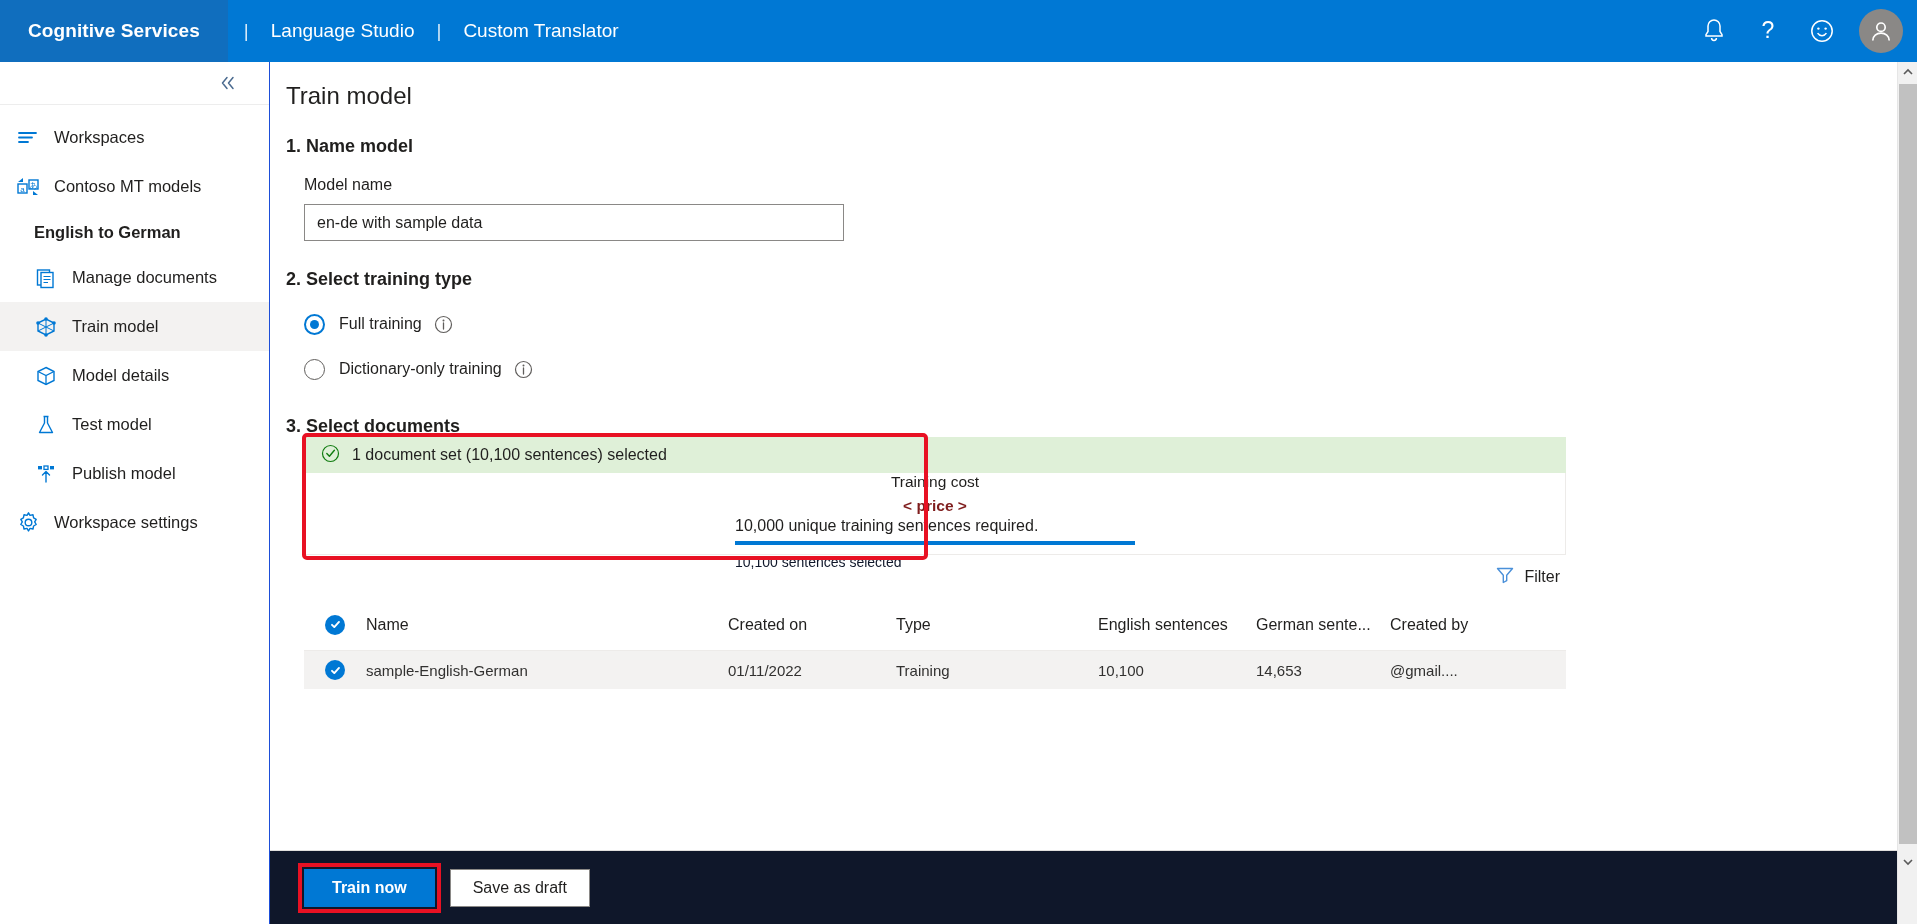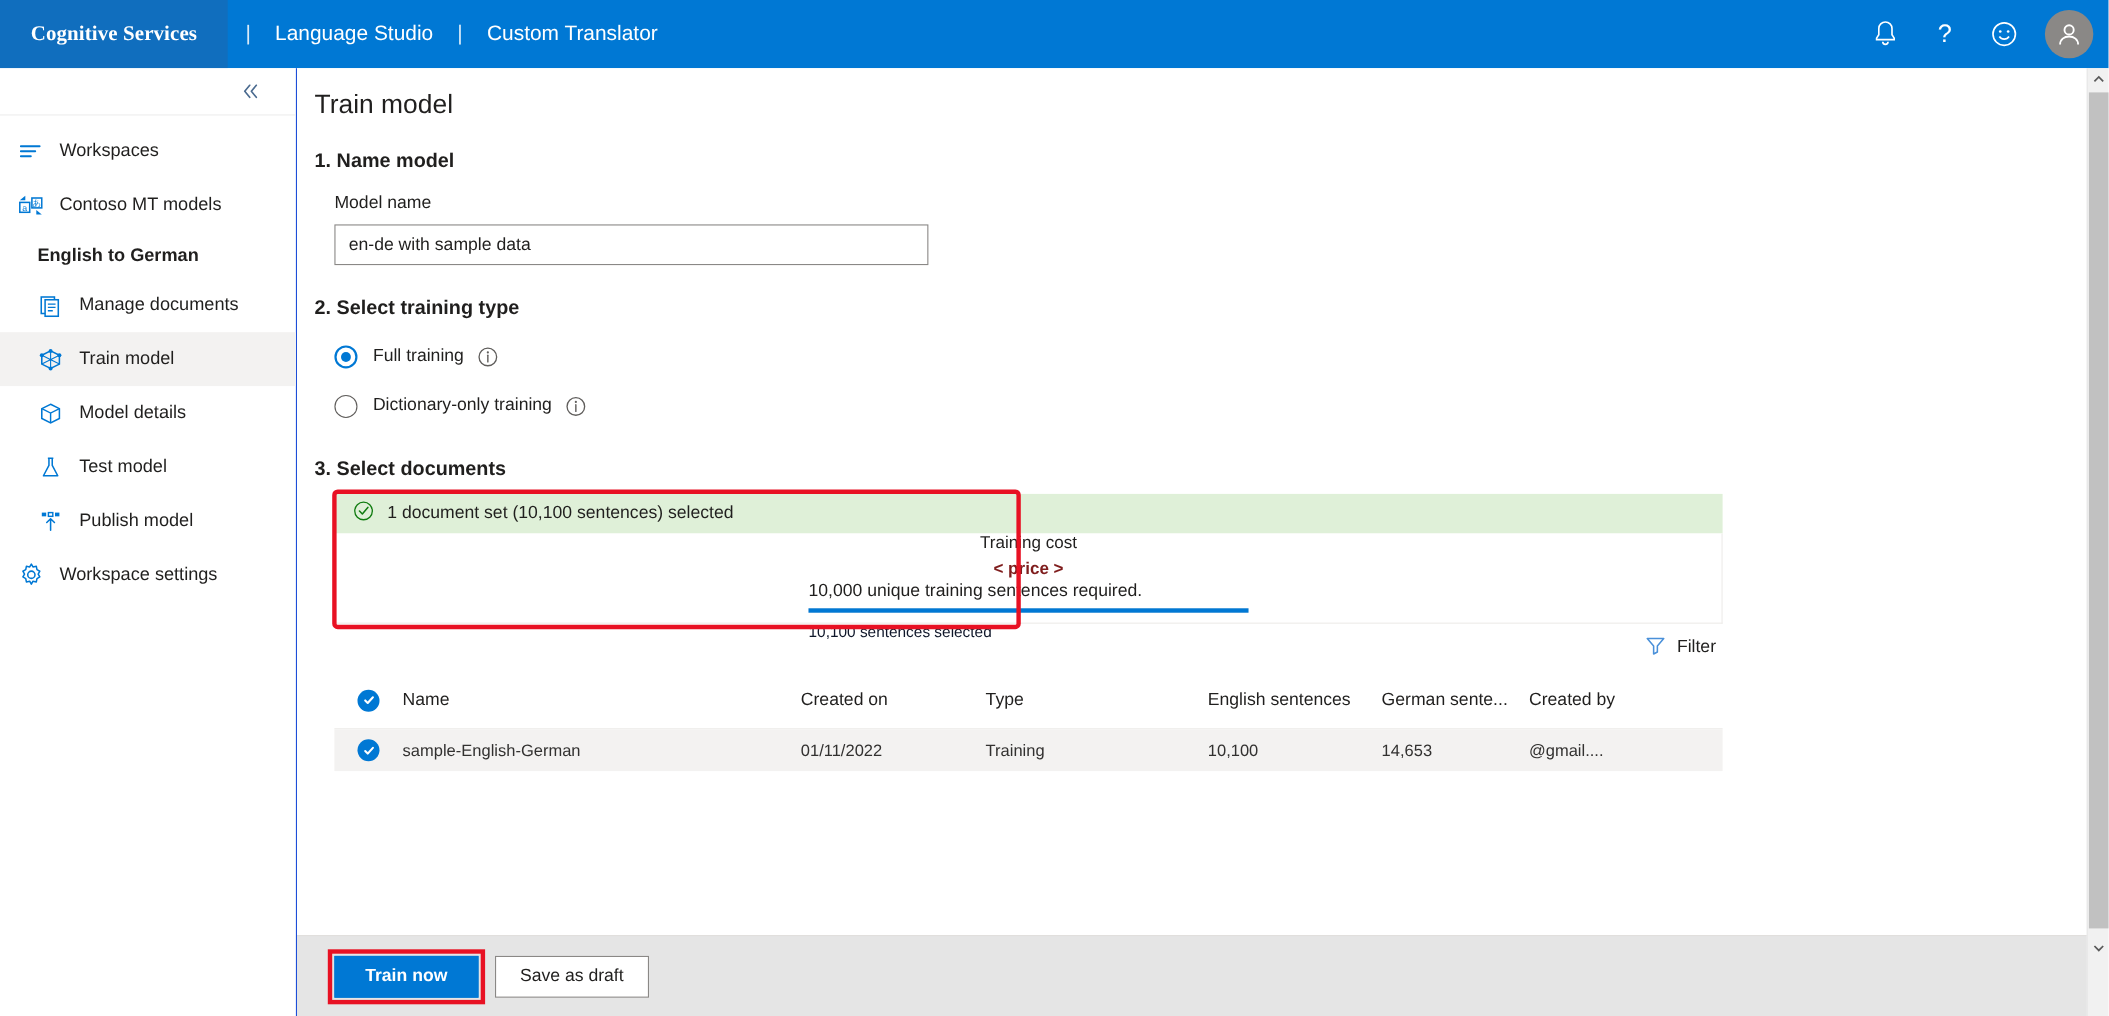--- a/index.html
+++ b/index.html
@@ -14,21 +14,21 @@
   
   .topbar {
     position: absolute; top: 0; left: 0; width: 1917px; height: 62px;
     background: #0078d4; display: flex; align-items: center;
   }
   .brand-block {
     height: 62px; background: #106ebe; display: flex; align-items: center;
     padding: 0 28px;
   }
   .brand-block .brand-text {
-    color: #ffffff; font-size: 19px; font-weight: 600; letter-spacing: .1px; font-family: Liberation Serif, serif;
+    color: #ffffff; font-size: 19px; font-weight: 600; letter-spacing: .1px;
   }
   .topnav { display: flex; align-items: center; height: 62px; }
   .topnav .divider {
     color: #ffffff; opacity: .85; font-size: 19px; padding: 0 2px; margin: 0 14px;
   }
   .topnav .navlink {
     color: #ffffff; font-size: 19px; padding: 0 6px; cursor: pointer; white-space: nowrap;
   }
   .top-right {
     position: absolute; right: 0; top: 0; height: 62px;
@@ -153,21 +153,21 @@
   .c-ger { width: 134px; min-width: 134px; }
   .c-by { width: 160px; min-width: 160px; }
   .chk {
     width: 20px; height: 20px; border-radius: 50%; background: #0078d4;
     display: flex; align-items: center; justify-content: center;
   }
 
   
   .footer {
     position: absolute; left: 0; bottom: 0; width: 1628px; height: 74px;
-    border-top: 1px solid #e1dfdd; background: #e5e5e5;
+    border-top: 1px solid #e1dfdd; background: #0f172a;
     display: flex; align-items: center; padding-left: 34px; gap: 15px;
   }
   .btn-primary-wrap { position: relative; display: inline-block; }
   .btn-red-ring {
     position: absolute; left: -6px; top: -6px; right: -6px; bottom: -6px;
     border: 4px solid #e81123; pointer-events: none;
   }
   .btn-primary {
     background: #0078d4; color: #fff; border: 1px solid #0078d4;
     height: 38px; padding: 0 27px; font-size: 16px; font-weight: 600;
@@ -377,21 +377,21 @@
               <circle cx="9.5" cy="5.4" r="1" fill="#605e5c"></circle>
               <path d="M9.5 8 L9.5 14" stroke="#605e5c" stroke-width="1.3" stroke-linecap="round"></path>
             </svg>
         </span>
       </div>
     </div>
 
     <div style="margin-top:30px;">
       <div class="section-head">3. Select documents</div>
 
-      <div class="cost-wrap" style="margin-top:12px;">
+      <div class="cost-wrap" style="">
         <div class="red-outline"></div>
 
         <div class="green-banner">
           <span>
             <svg width="19" height="19" viewBox="0 0 19 19">
                 <circle cx="9.5" cy="9.5" r="8" fill="none" stroke="#107c10" stroke-width="1.2"></circle>
                 <path d="M5.8 9.6 L8.4 12.2 L13.4 6.3" fill="none" stroke="#107c10" stroke-width="1.4" stroke-linecap="round" stroke-linejoin="round"></path>
               </svg>
           </span>
           <span class="gtext">1 document set (10,100 sentences) selected</span>

